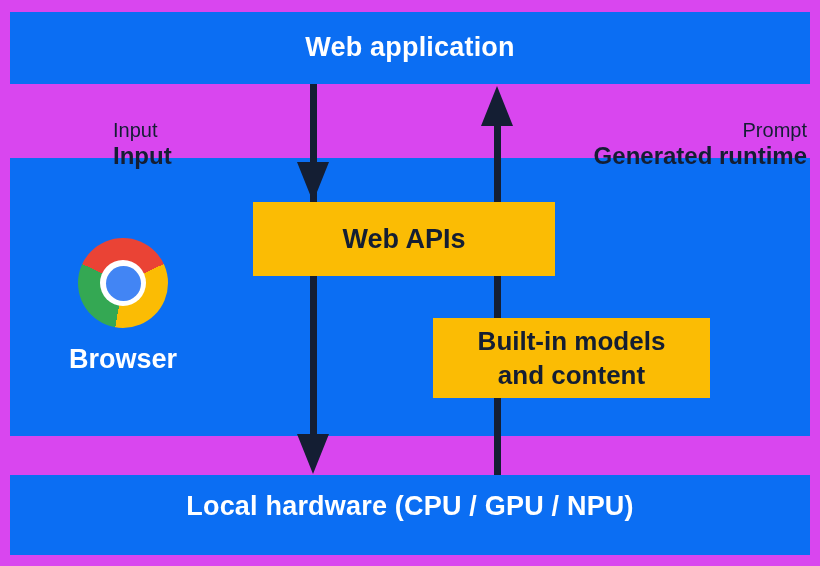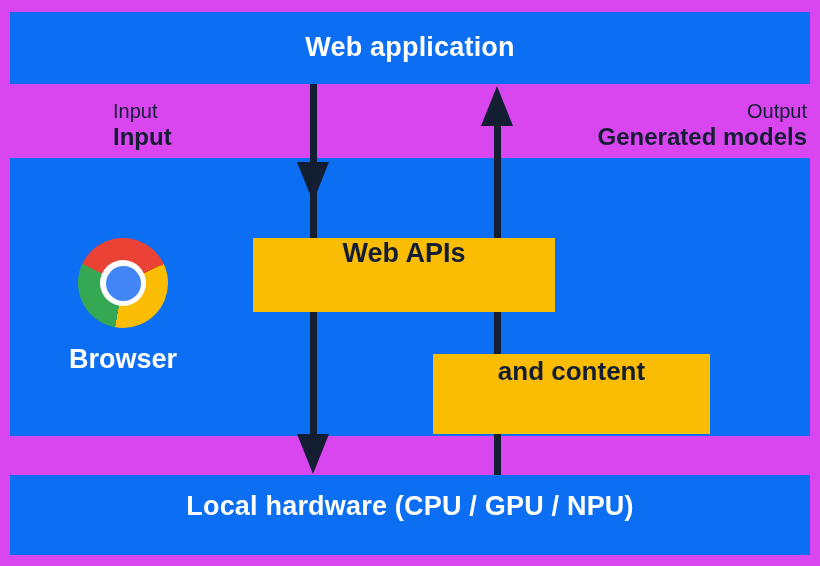--- a/index.html
+++ b/index.html
@@ -35,21 +35,21 @@
     text-align: center;
     color: var(--text-white);
     font-weight: bold;
     font-size: 27px;
     letter-spacing: 0.2px;
   }
   .band-top .bar-label    { top: 20px; }
   .band-bottom .bar-label { top: 16px; }
 
   
-  .io-block { position: absolute; z-index: 1; color: var(--ink-navy); }
+  .io-block { position: absolute; z-index: 1; color: var(--ink-navy); margin-top: 19px; }
   .io-left  { left: 113px; top: 99px;  text-align: left; }
   .io-right { right: 53px; top: 99px;  text-align: right; }
   .io-caption { font-size: 20px; font-weight: normal; line-height: 24px; }
   .io-value   { font-size: 24px; font-weight: bold;   line-height: 28px; }
 
   
   .shaft {
     position: absolute;
     width: 7px;
     background: var(--ink-navy);
@@ -73,24 +73,24 @@
   .head-up-top      { left: 481px; top: 86px;  }  
 
   
   .api-box {
     position: absolute;
     background: var(--box-amber);
     color: var(--ink-navy);
     display: flex;
     flex-direction: column;
     align-items: center;
+    justify-content: center;
     font-weight: bold;
     z-index: 2;
     text-align: center;
-    margin-top: 36px;
   }
   .box-web-apis {
     left: 253px; top: 202px;
     width: 302px; height: 74px;
     font-size: 27px;
   }
   .box-builtin {
     left: 433px; top: 318px;
     width: 277px; height: 80px;
     font-size: 26px;
@@ -143,22 +143,22 @@
   <div class="band band-top">
     <div class="bar-label">Web application</div>
   </div>
 
   <div class="io-block io-left">
     <div class="io-caption">Input</div>
     <div class="io-value">Input</div>
   </div>
 
   <div class="io-block io-right">
-    <div class="io-caption">Output</div>
-    <div class="io-value">Generated models</div>
+    <div class="io-caption">Prompt</div>
+    <div class="io-value">Generated runtime</div>
   </div>
 
   <div class="band band-middle"></div>
 
   <div class="shaft shaft-down"></div>
   <div class="head head-down head-down-mid"></div>
   <div class="head head-down head-down-bottom"></div>
 
   <div class="shaft shaft-up"></div>
   <div class="head head-up head-up-top"></div>
@@ -167,20 +167,21 @@
     <div class="chrome-ring">
       <div class="chrome-dot"></div>
     </div>
   </div>
   <div class="browser-label">Browser</div>
 
   <div class="api-box box-web-apis">
     <span>Web APIs</span>
   </div>
   <div class="api-box box-builtin">
+    <span>Built-in models</span>
     <span>and content</span>
   </div>
 
   <div class="band band-bottom">
     <div class="bar-label">Local hardware (CPU / GPU / NPU)</div>
   </div>
 
 </div>
 
 </body></html>

